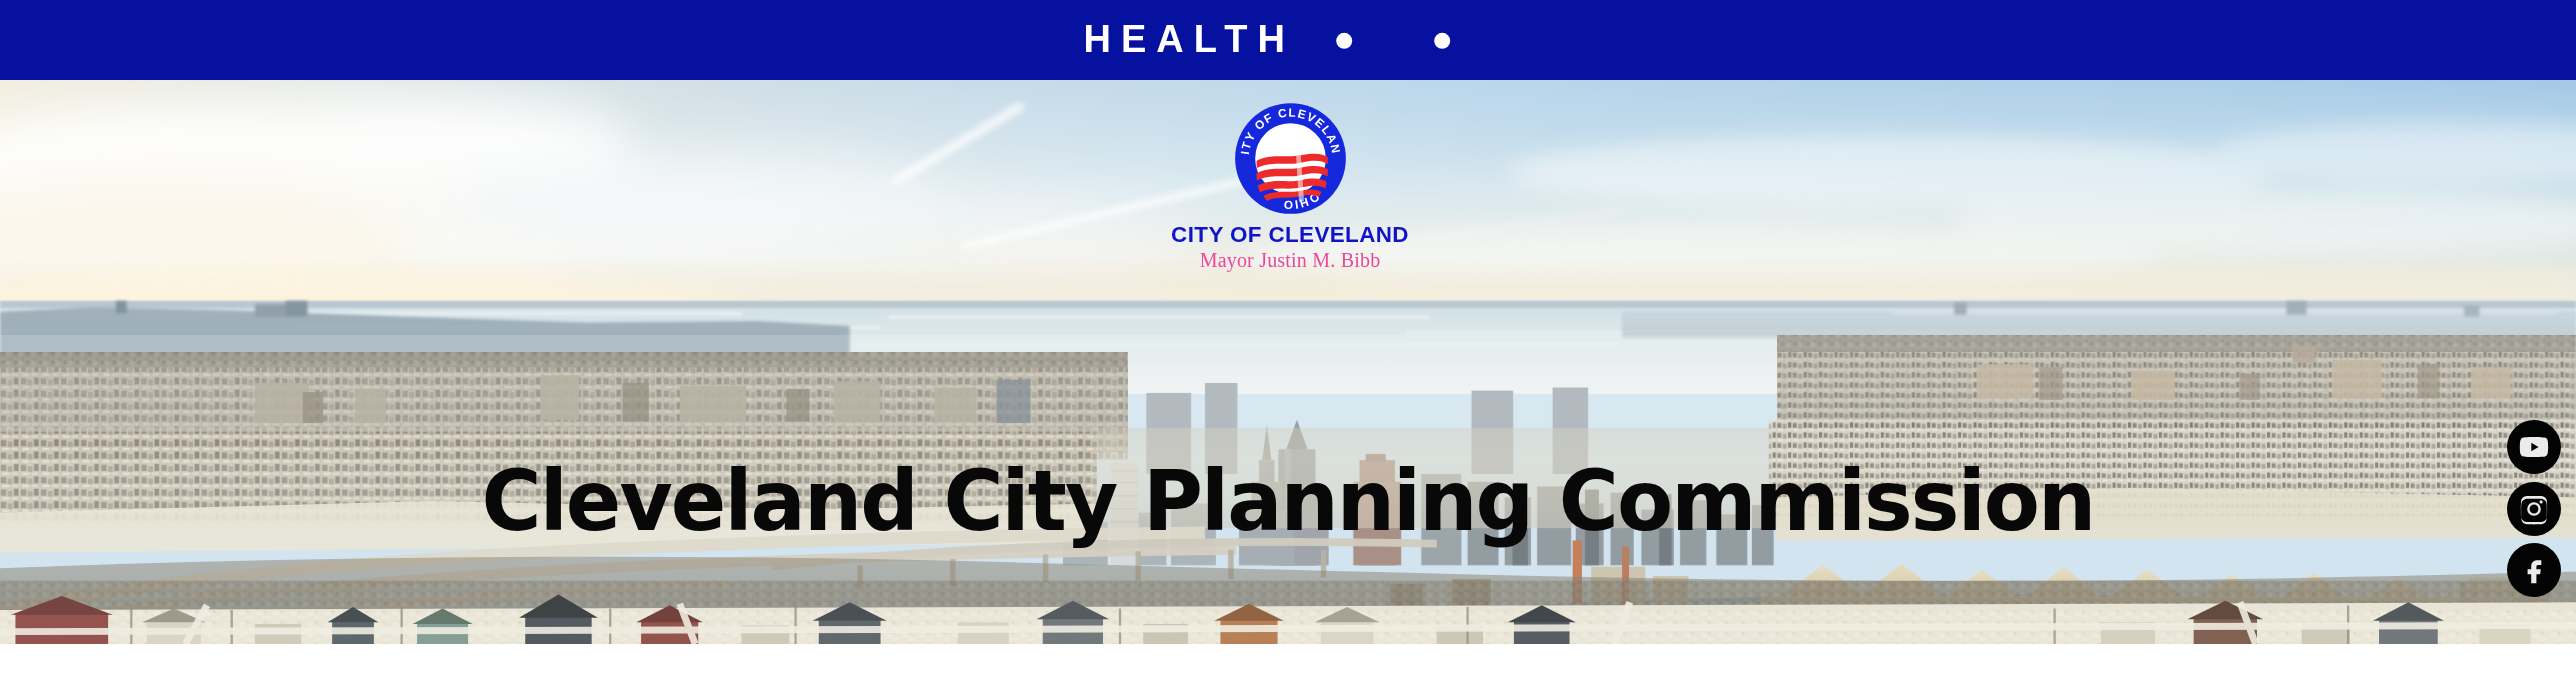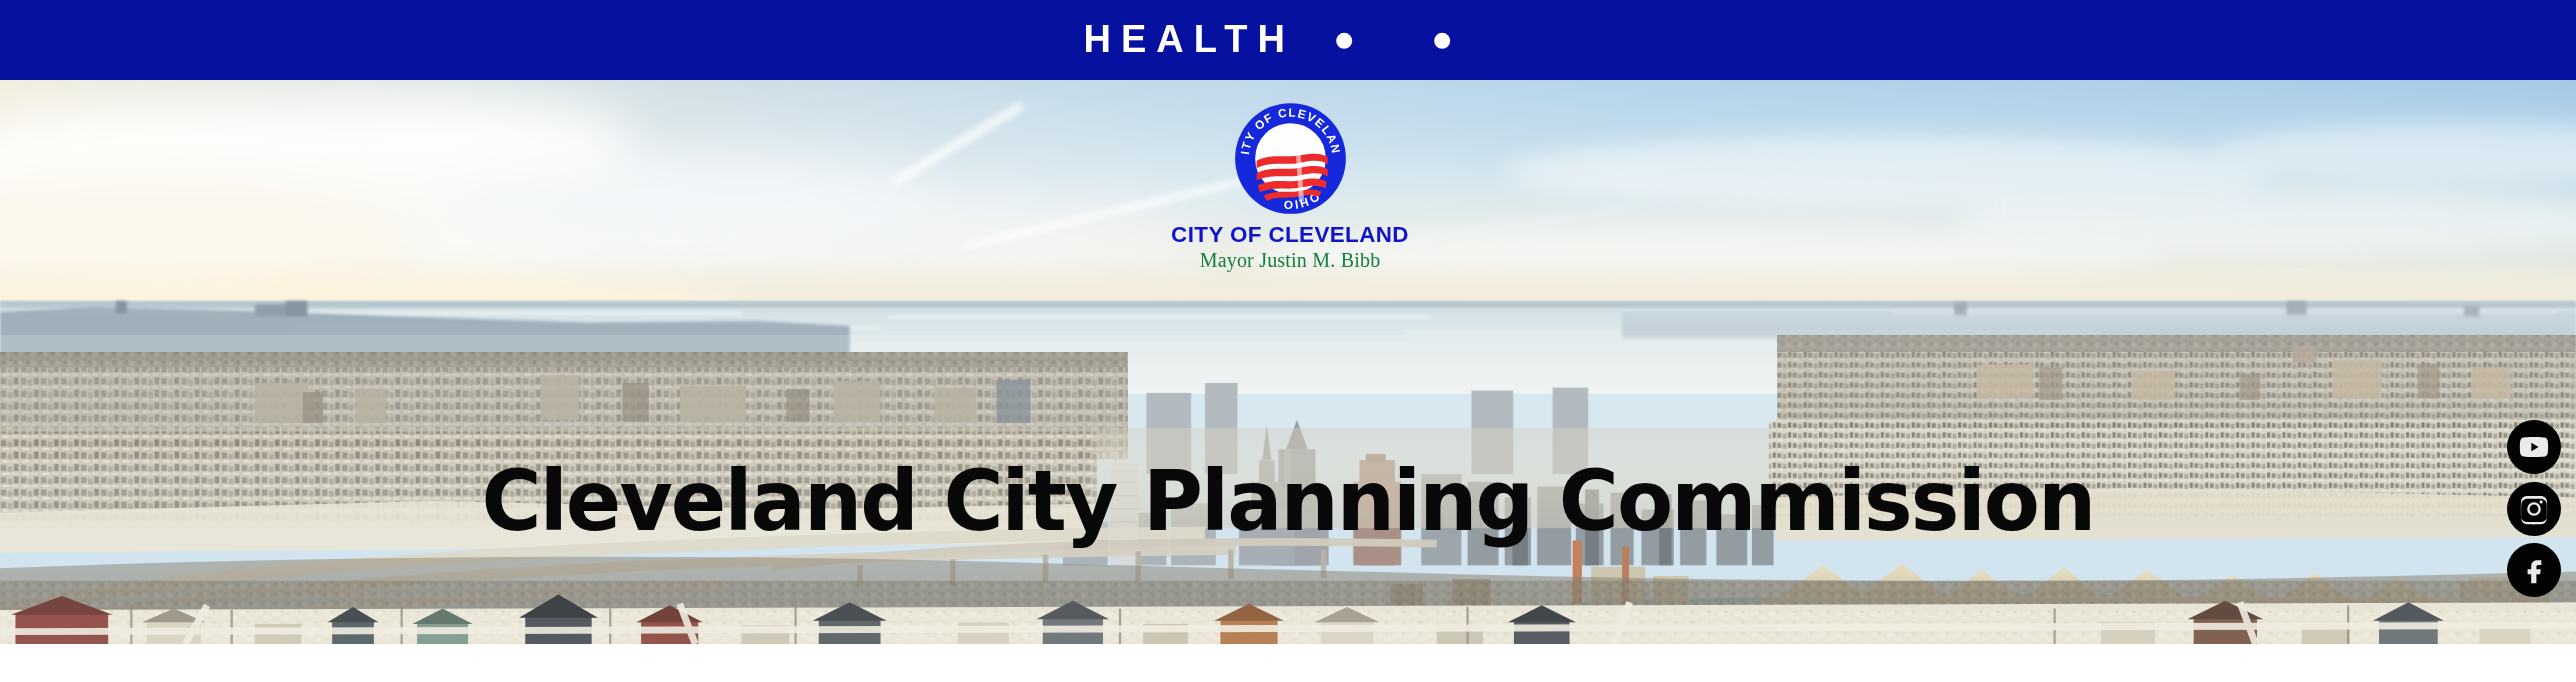--- a/index.html
+++ b/index.html
@@ -83,21 +83,21 @@
     color: #1014c8;
     font-family: "Liberation Sans", sans-serif;
     font-weight: 700;
     font-size: 22.4px;
     letter-spacing: 0.4px;
     line-height: 1.05;
     white-space: nowrap;
   }
   .logo-sub {
     margin-top: 3.9px;
-    color: #15803d;
+    color: #ec4899;
     font-family: "Liberation Serif", serif;
     font-weight: 400;
     font-size: 20px;
     letter-spacing: 0.2px;
     line-height: 1.05;
     white-space: nowrap;
   }
 
   
   .main-title {

